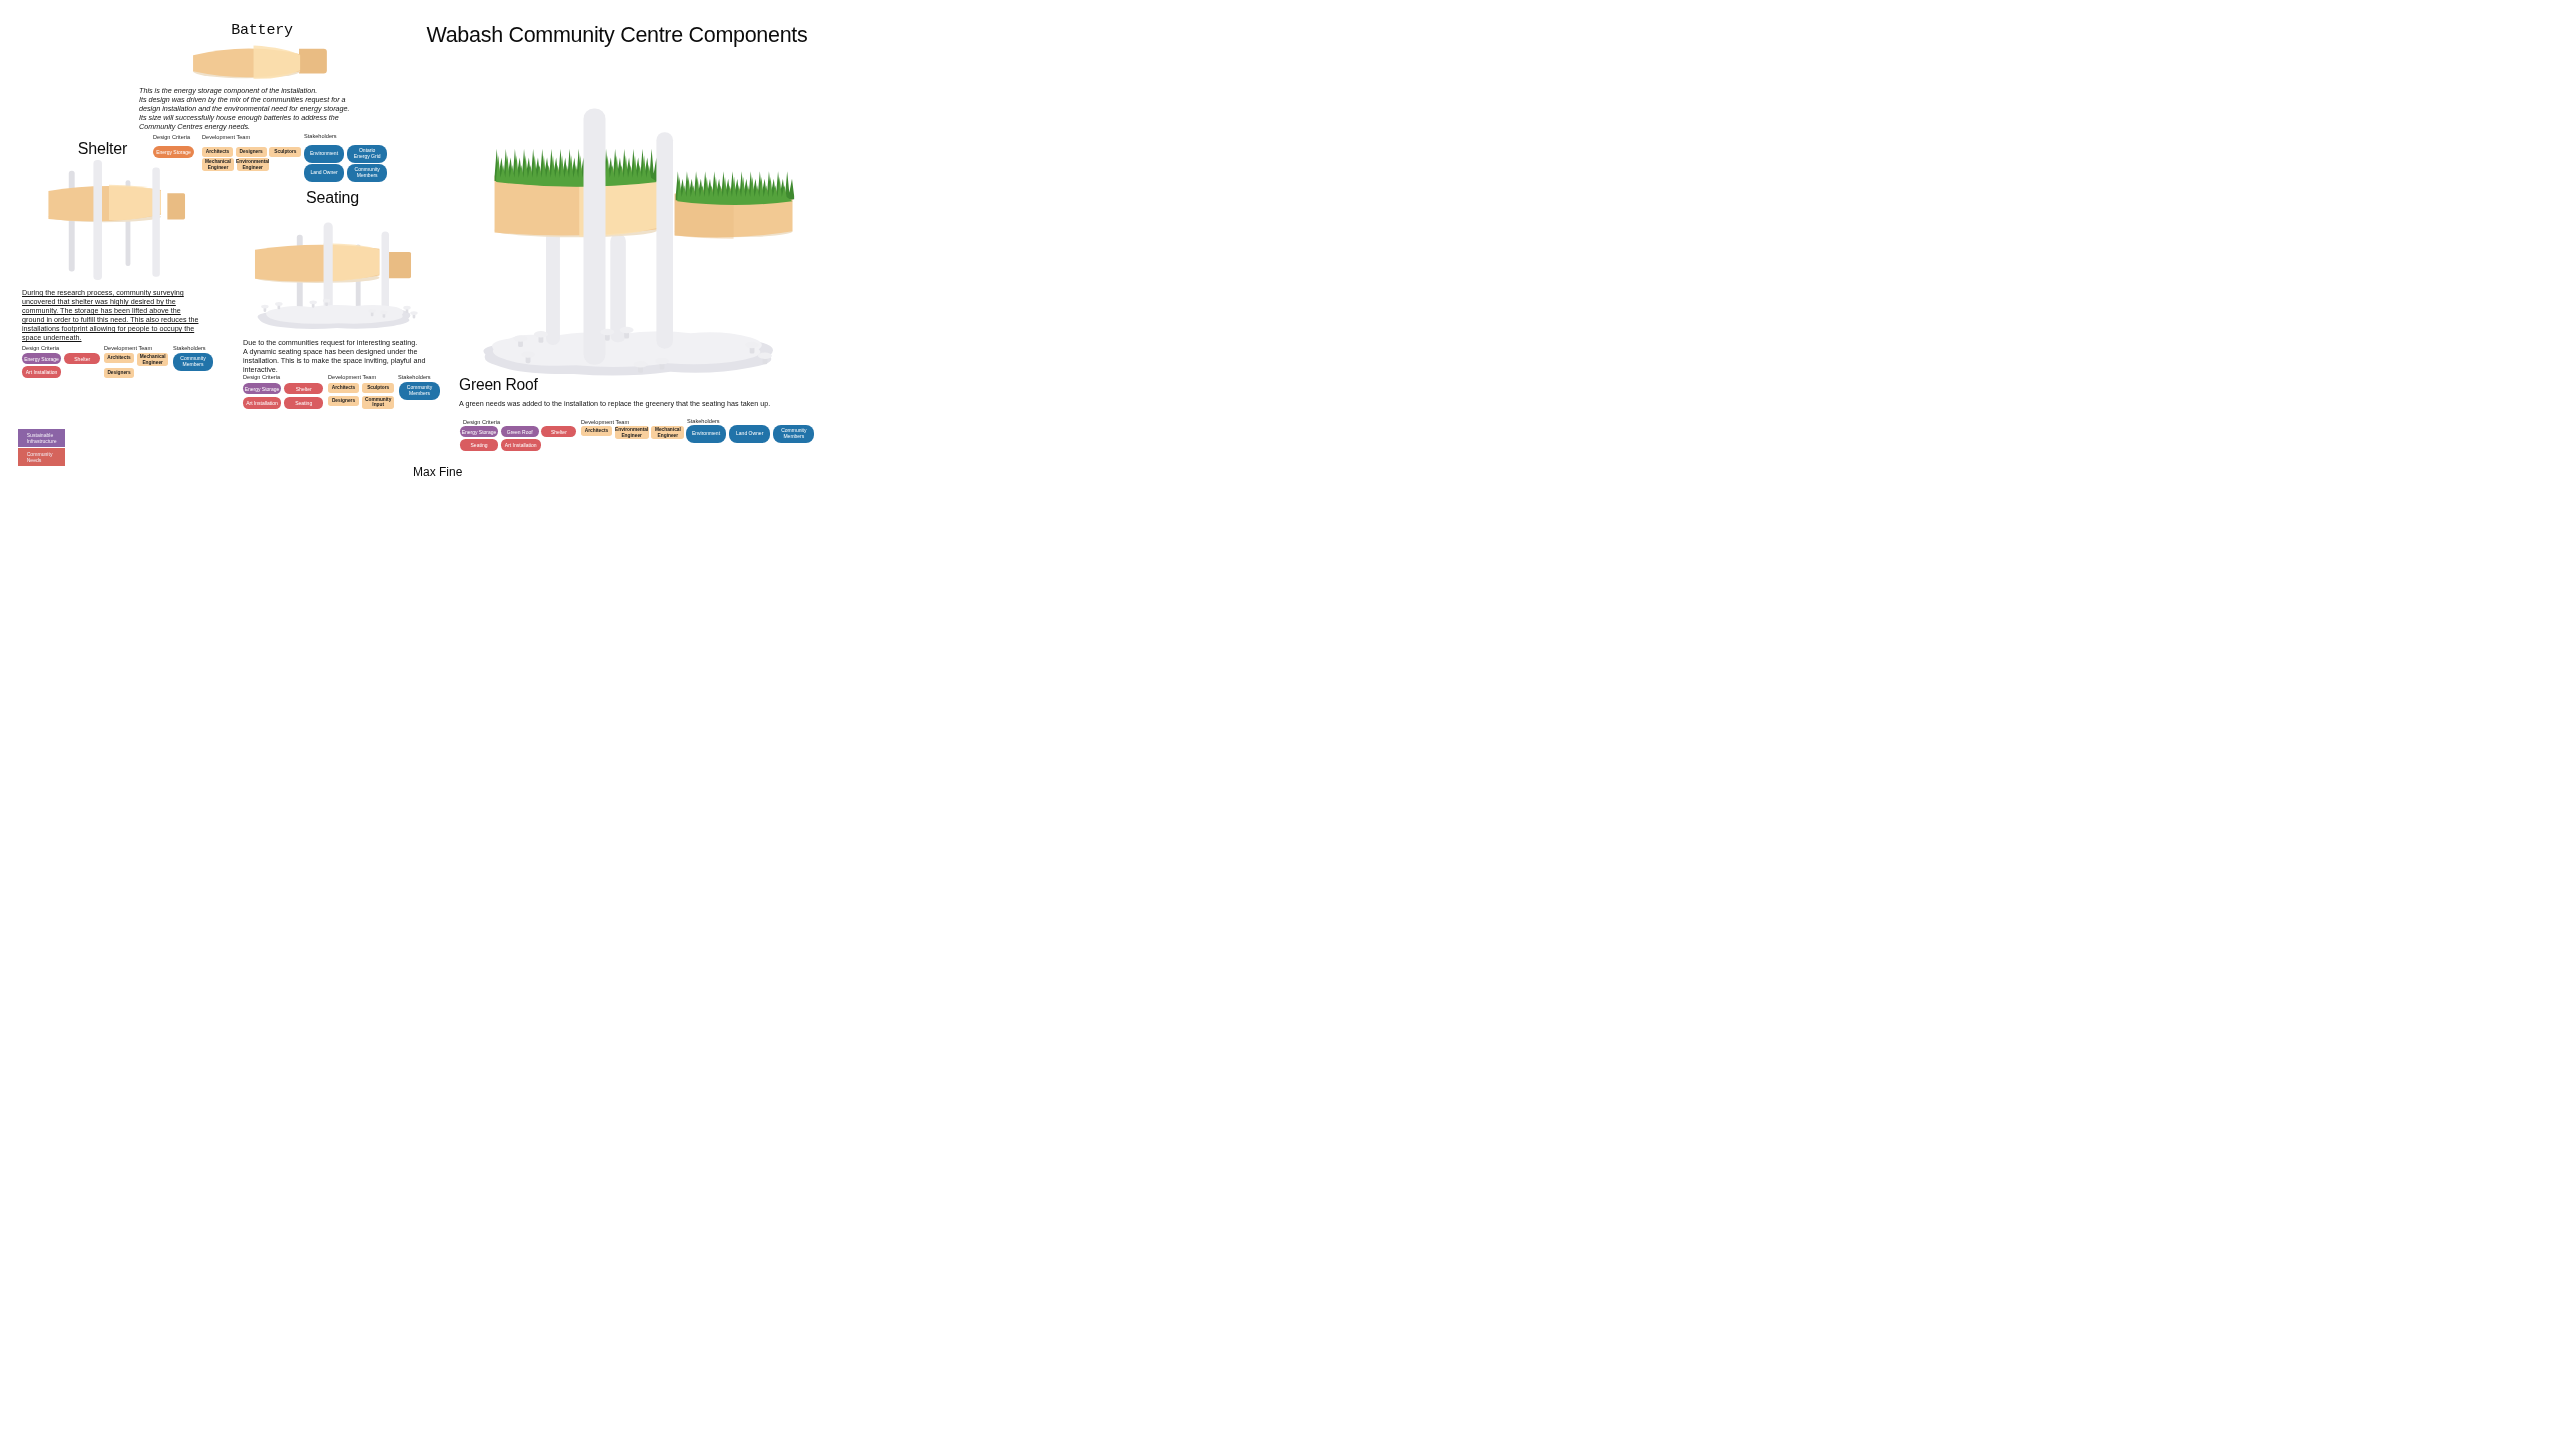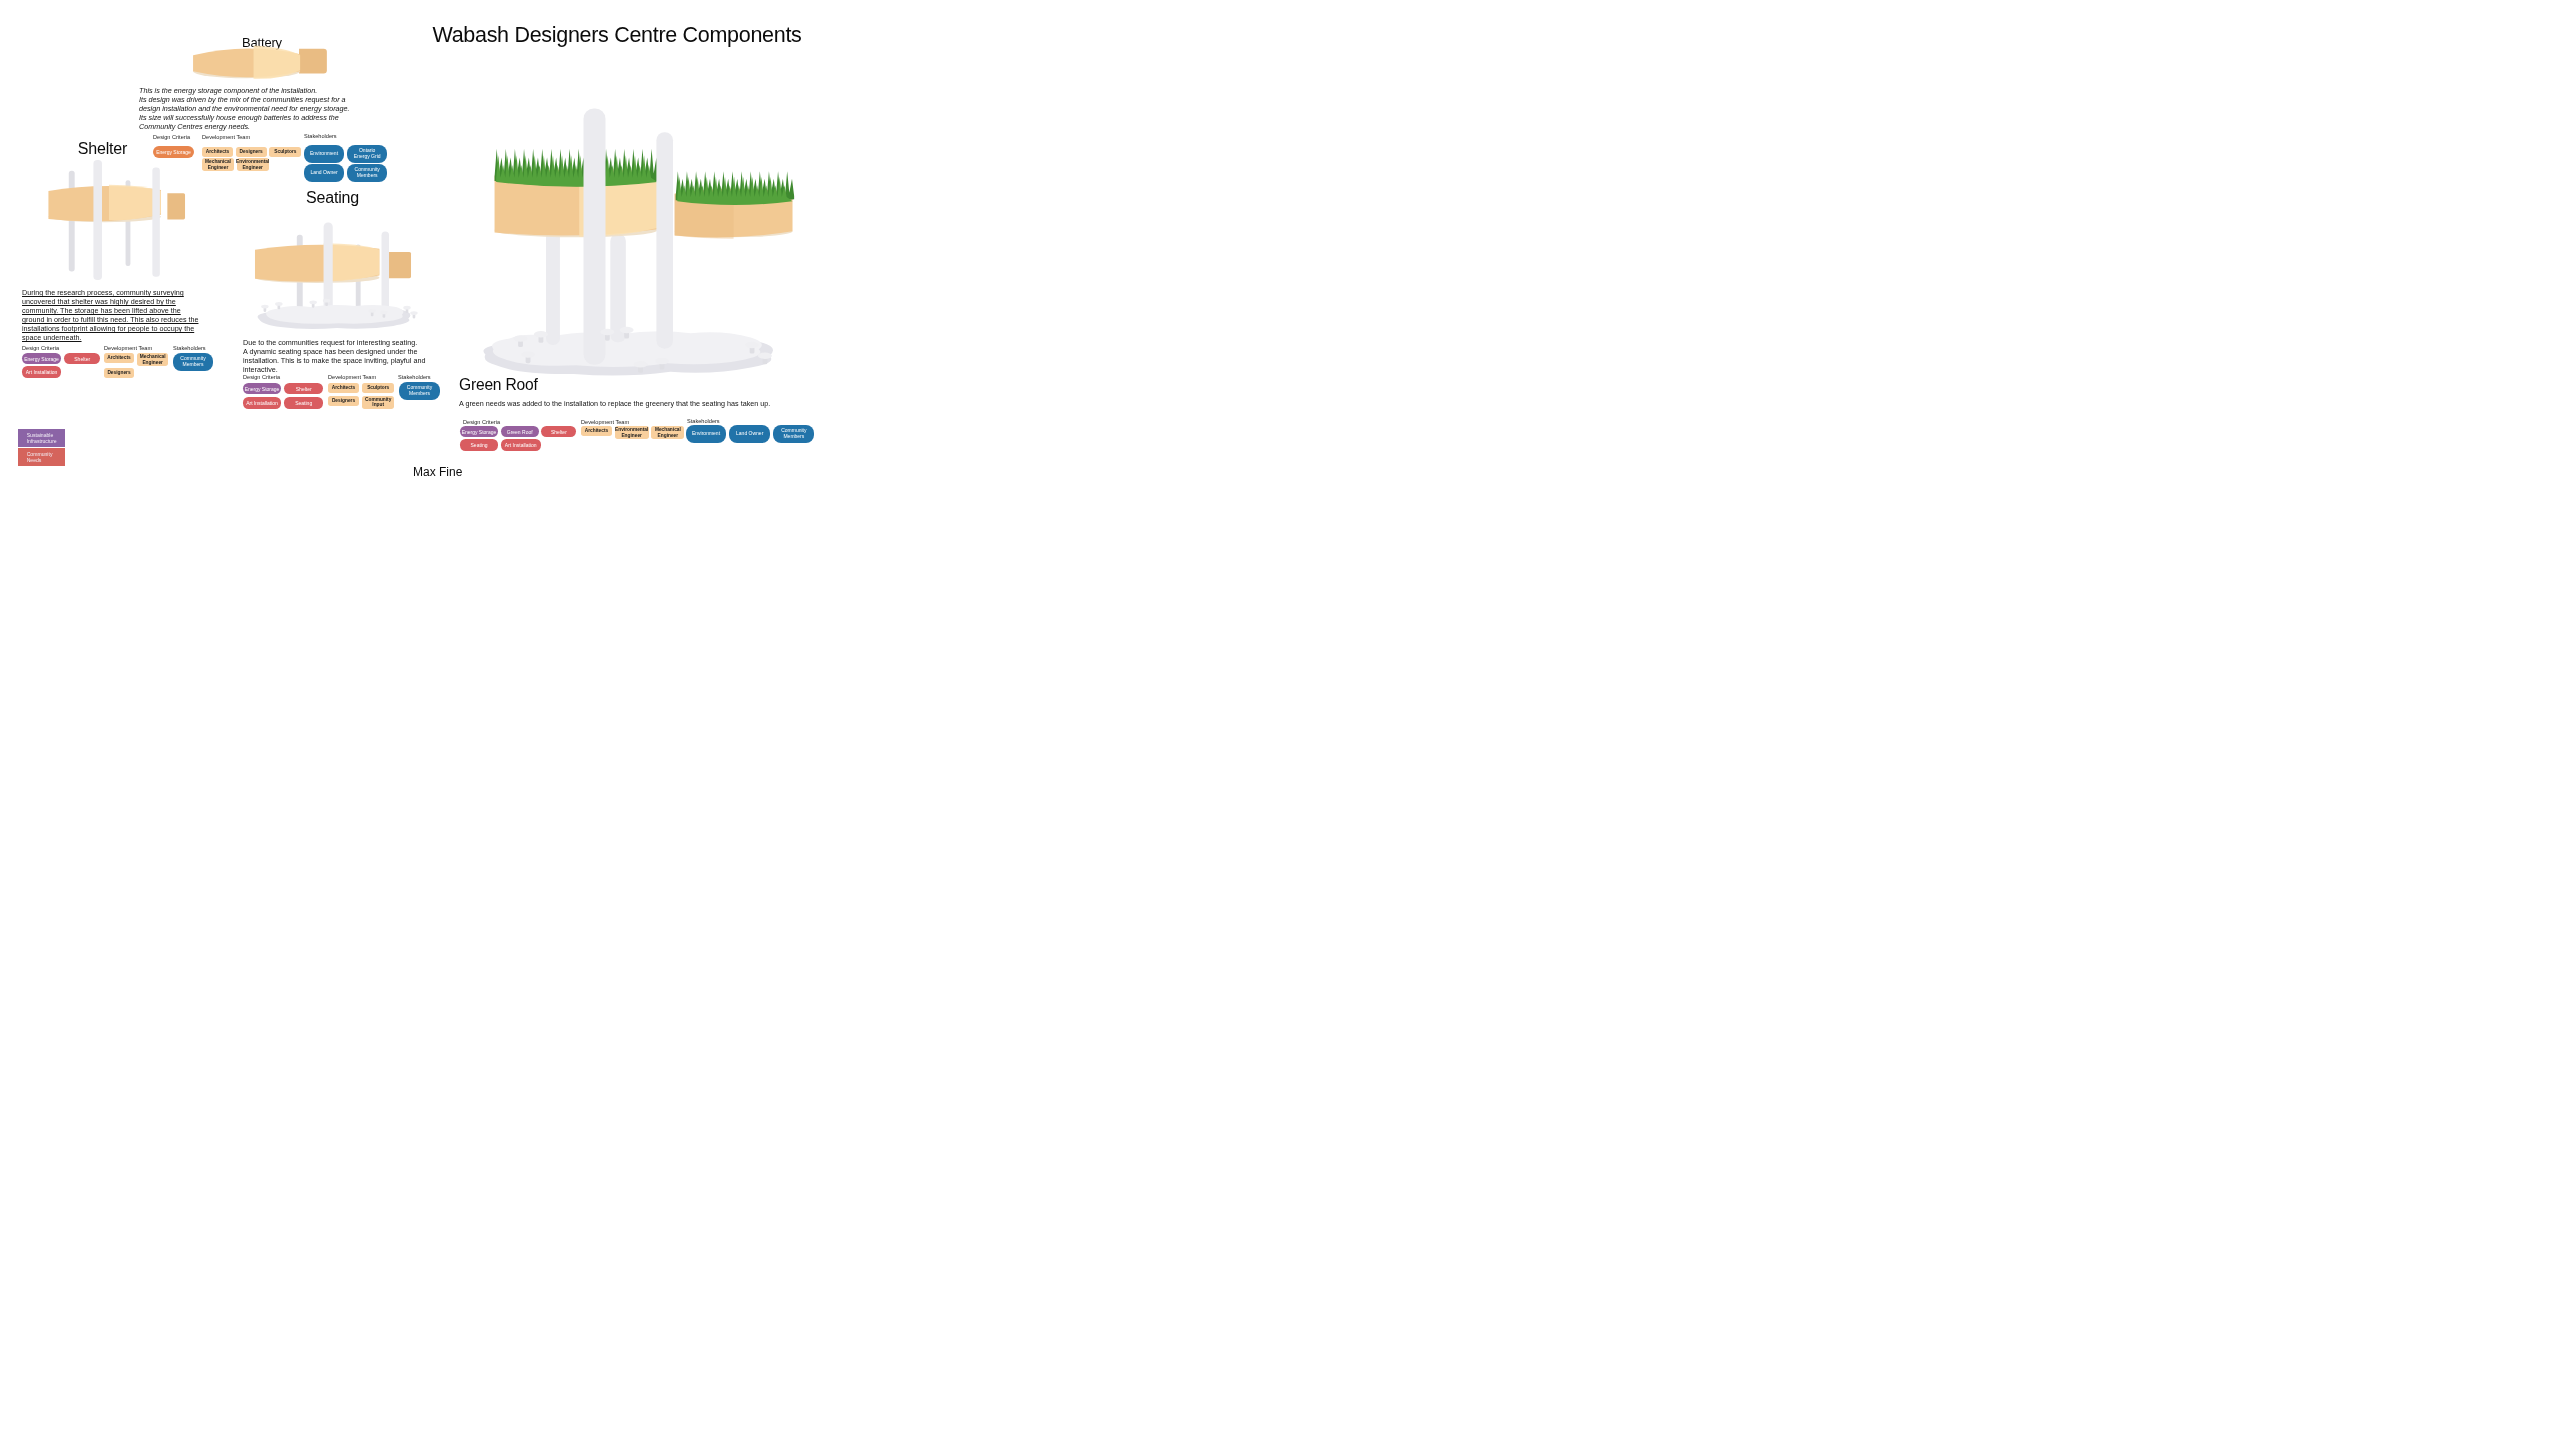--- a/index.html
+++ b/index.html
@@ -27,23 +27,23 @@
   .credit{position:absolute;left:413px;top:465px;font-size:12px;color:#0c0c0c;}
   svg{position:absolute;display:block;}
   .pillar{fill:var(--pillar-gray);}
   .pillar-thin{fill:var(--pillar-shade);}
 </style>
 </head>
 <body>
 
 <div class="canvas">
 
-  <h1 class="title">Wabash Designers Centre Components</h1>
-
-  <h2 class="sec-heading center" style="left:215px;top:35px;width:94px;font-size:13px;">Battery</h2>
+  <h1 class="title">Wabash Community Centre Components</h1>
+
+  <h2 class="sec-heading center" style="left:215px;top:22px;width:94px;font-size:15px;font-family:Liberation Mono, monospace;">Battery</h2>
 
   <svg viewBox="0 0 256 80" style="left:192px;top:38px;width:137px;height:43px;" aria-hidden="true">
     <path style="fill:var(--band-tan-dark)" d="M200,20 L246,20 Q252,20 252,26 L252,60 Q252,66 246,66 L200,66 Z"></path>
     <ellipse style="fill:var(--band-underside)" cx="102" cy="62" rx="100" ry="13"></ellipse>
     <path style="fill:var(--band-tan)" d="M2,32 Q102,8 202,30 L202,62 Q102,84 2,62 Z"></path>
     <path style="fill:var(--band-tan-light);opacity:.85" d="M115,14 Q175,18 202,32 L202,60 Q165,78 115,76 Z"></path>
   </svg>
 
   <div class="desc" style="left:139px;top:86px;width:236px;font-style:italic;">This is the energy storage component of the installation.
 Its design was driven by the mix of the communities request for a

